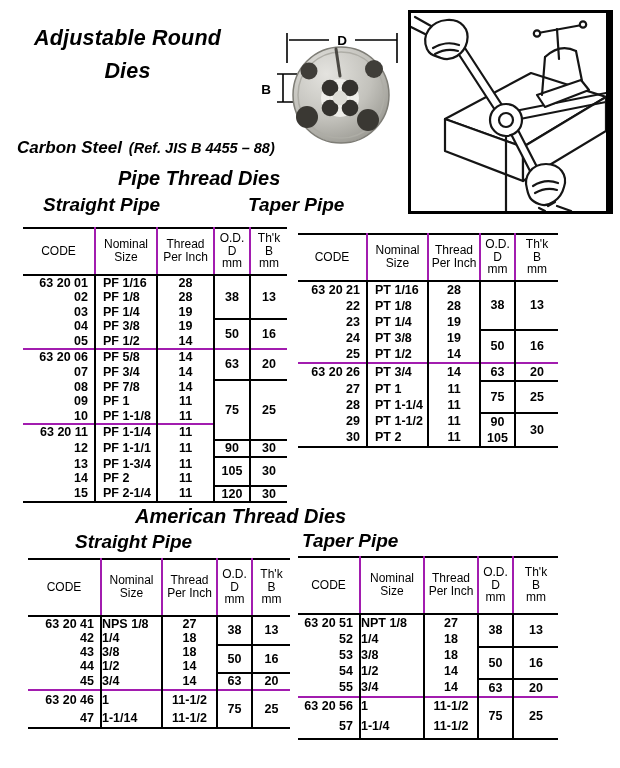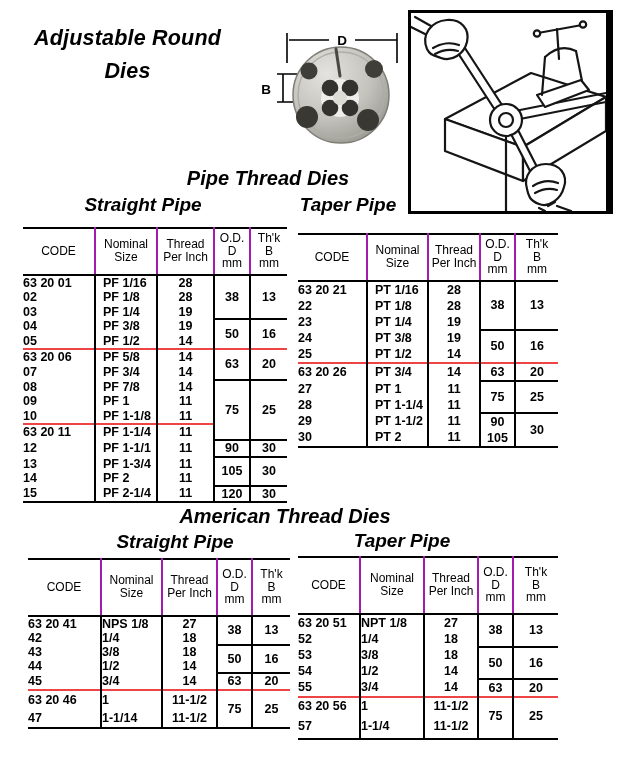--- a/index.html
+++ b/index.html
@@ -13,21 +13,21 @@
   .pagetitle {
     position:absolute; left:20px; top:22px; width:215px;
     text-align:center; font-weight:bold; font-style:italic;
     font-size:21.5px; line-height:33px; letter-spacing:.2px;
   }
   .material { position:absolute; left:17px; top:138px; white-space:nowrap;
     font-weight:bold; font-style:italic; }
   .material .mat { font-size:17px; }
   .material .ref { font-size:14.5px; margin-left:7px; }
   .heading { position:absolute; font-weight:bold; font-style:italic;
-    white-space:nowrap; text-align:center; }
+    white-space:nowrap; }
   .h-section { font-size:20px; }
   .h-sub { font-size:19px; }
   #h-pipe      { left:118px; top:167px; width:300px; }
   #h-straight1 { left:43px;  top:194px; width:200px; }
   #h-taper1    { left:248px; top:194px; width:200px; }
   #h-american  { left:135px; top:505px; width:300px; }
   #h-straight2 { left:75px;  top:531px; width:200px; }
   #h-taper2    { left:302px; top:530px; width:200px; }
   
   .diefig { position:absolute; left:253px; top:14px; }
@@ -53,42 +53,45 @@
   .dtable th + th { border-left:2px solid #a21caf; }
   .dtable td {
     font-size:12.5px; font-weight:bold; line-height:14.6px;
     padding:0; vertical-align:middle; white-space:pre-line;
   }
   #t-pt td { line-height:16px; }
   #t-as td { line-height:14.2px; }
   #t-at td { line-height:16px; }
   #t-as tr.tall td { padding-top:2px; padding-bottom:2px; }
   #t-at tr.tall td { padding-top:0; padding-bottom:4px; }
-  td.code  { padding-right:6px; }
+  td.code  { text-align:right; padding-right:6px; }
   td.size  { text-align:left; padding-left:7px; border-left:2px solid #000; }
   td.sizec { border-left:2px solid #000; }
   td.tpi   { text-align:center; border-left:2px solid #000; }
   td.od, td.thk { text-align:center; border-left:2px solid #000; border-top:2px solid #000; }
   td.od.stack { line-height:13px; }
-  tr.gs td { border-top:2px solid #ef4444; }
+  tr.gs td { border-top:2px solid #a21caf; }
   
   .lw { stroke:#151515; stroke-width:2.2; fill:#fff; stroke-linejoin:round; stroke-linecap:round; }
   .ln { stroke:#151515; stroke-width:2.2; fill:none; stroke-linejoin:round; stroke-linecap:round; }
   .dim { stroke:#000; stroke-width:1.6; fill:none; }
   .dimtxt { font-family:"Liberation Sans","DejaVu Sans",sans-serif; font-size:13.5px; font-weight:bold; fill:#000; }
 </style>
 </head>
 <body>
 
 <div class="sheet">
 
   <div class="pagetitle">
     <div>Adjustable Round Dies</div>
   </div>
 
+  <div class="material">
+    <span class="mat">Carbon Steel</span><span class="ref">(Ref. JIS B 4455 – 88)</span>
+  </div>
 
   <svg class="diefig" width="170" height="132" viewBox="0 0 170 132">
     <defs>
       <radialGradient id="dg" cx="35%" cy="28%" r="85%">
         <stop offset="0" stop-color="#e4e3df"></stop>
         <stop offset="0.55" stop-color="#c3c2bc"></stop>
         <stop offset="1" stop-color="#92918a"></stop>
       </radialGradient>
     </defs>
     <g>

